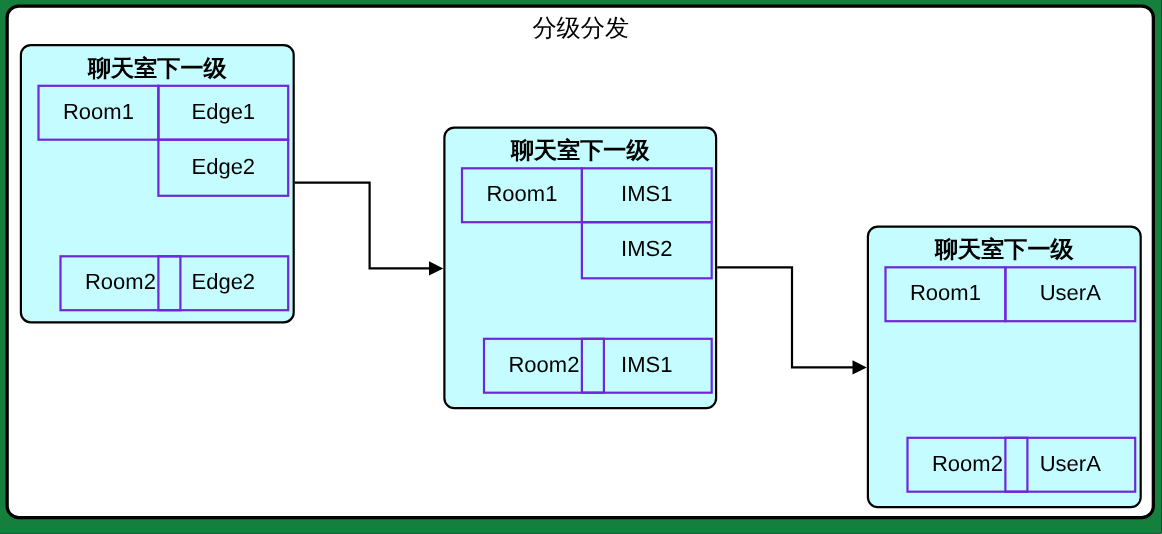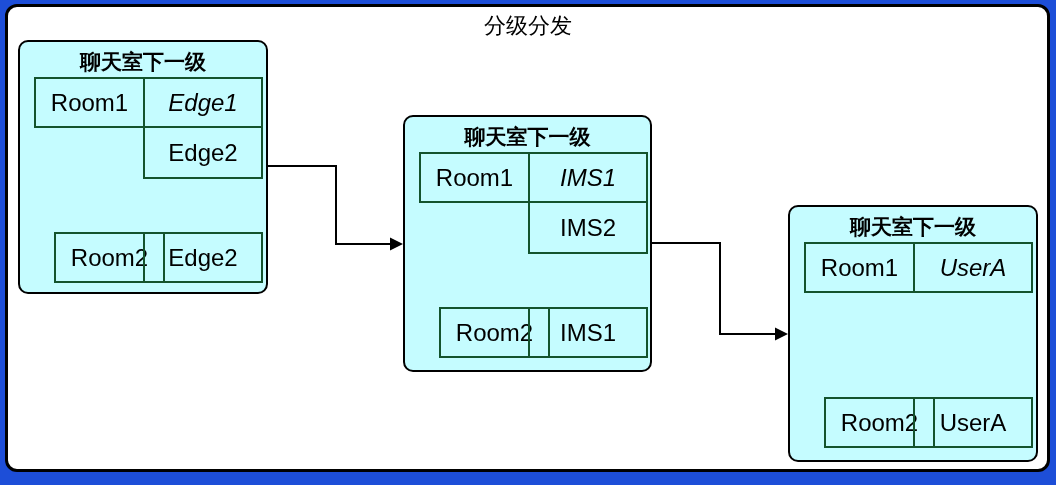--- a/index.html
+++ b/index.html
@@ -1,20 +1,20 @@
 <!DOCTYPE html>
 <html><head>
 <meta charset="utf-8">
 <style>
   html, body { margin: 0; padding: 0; background: #000; }
   .stage {
     position: relative;
     width: 1056px;
     height: 485px;
-    background: #1d4ed8;
+    background: #15803d;
     font-family: "Liberation Sans", sans-serif;
     overflow: hidden;
   }
   .canvas {
     position: absolute;
     left: 5px; top: 4px;
     width: 1039px; height: 462px;
     background: #ffffff;
     border: 3px solid #000;
     border-radius: 12px;
@@ -47,29 +47,29 @@
     font-weight: bold;
   }
   .tbl {
     position: absolute;
     left: 14px; top: 35px;
     width: 229px; height: 207px;
   }
   .cell {
     position: absolute;
     box-sizing: border-box;
-    border: 2px solid #14532d;
+    border: 2px solid #6d28d9;
     display: flex;
     align-items: center;
     justify-content: center;
-    font-size: 24px;
+    font-size: 20px;
     color: #000;
   }
   .c-room1 { left: 0;     top: 0;     width: 111px; height: 51px; }
-  .c-t1    { left: 109px; top: 0;     width: 120px; height: 51px; font-style: italic; }
+  .c-t1    { left: 109px; top: 0;     width: 120px; height: 51px; }
   .c-t2    { left: 109px; top: 49px;  width: 120px; height: 53px; }
   .c-room2 { left: 0;     top: 155px; width: 111px; height: 51px; margin-left: 20px; }
   .c-t3    { left: 109px; top: 155px; width: 120px; height: 51px; }
   .connectors {
     position: absolute;
     left: 0; top: 0;
     width: 1056px; height: 485px;
     pointer-events: none;
   }
 </style>

